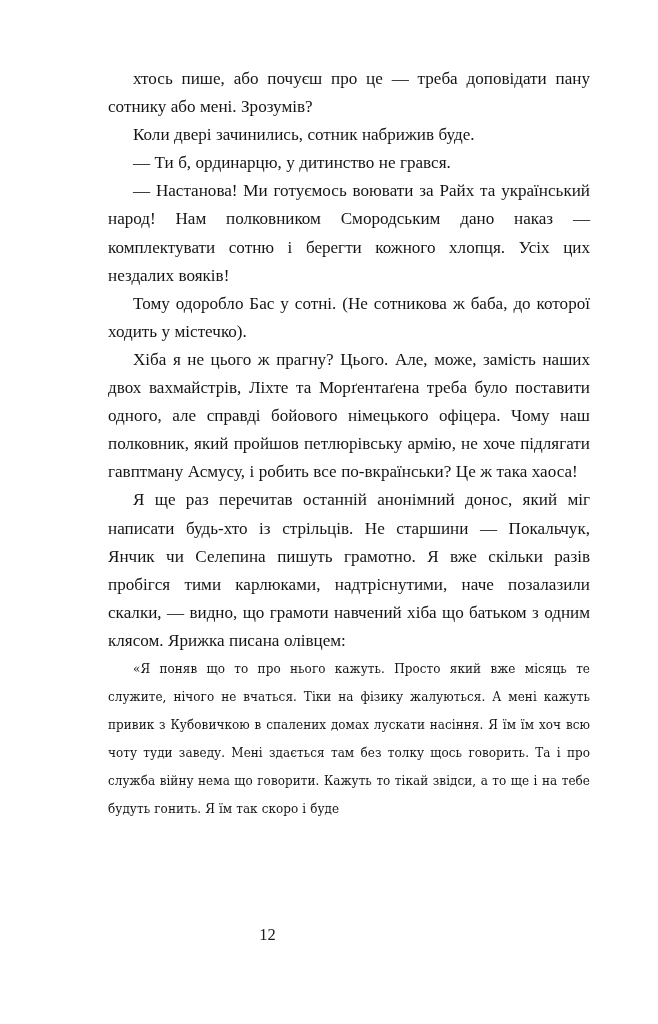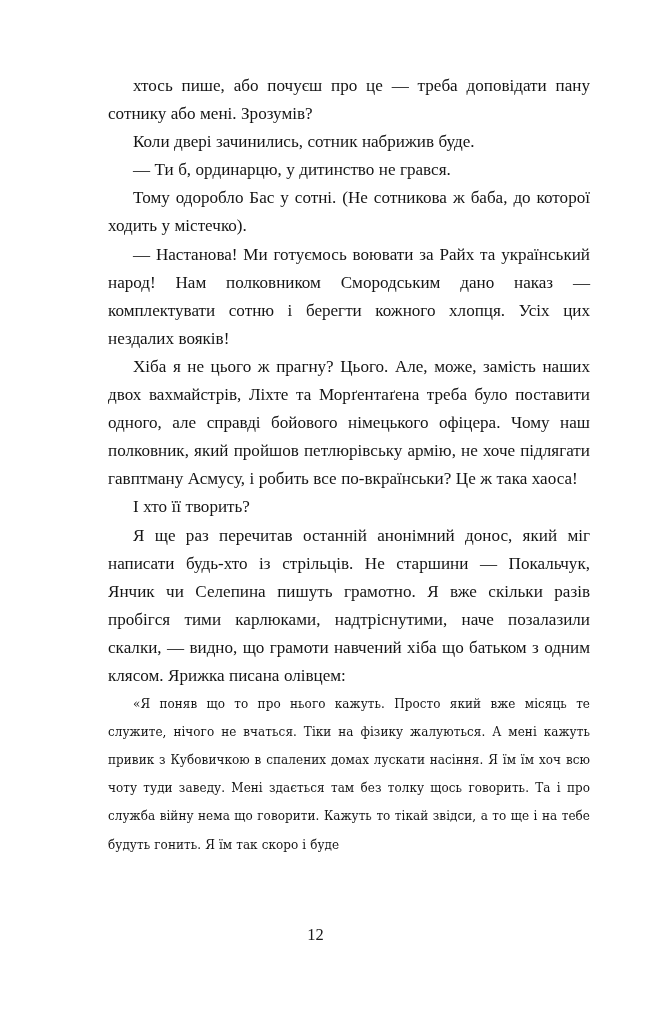--- a/index.html
+++ b/index.html
@@ -20,21 +20,21 @@
   .page {
     position: relative;
     width: 658px;
     height: 1024px;
     box-sizing: border-box;
   }
 
   .text-block {
     position: absolute;
     left: 108px;
-    top: 72px;
+    top: 65px;
     width: 482px;
   }
 
   p {
     margin: 0;
     font-size: 17.1px;
     line-height: 28.1px;
     text-align: justify;
     text-indent: 25px;
     hyphens: manual;
@@ -56,35 +56,33 @@
 
   .folio {
     position: absolute;
     left: 0;
     top: 925px;
     width: 535px;
     text-align: center;
     font-size: 16.5px;
     line-height: 20px;
     color: #1a1a1a;
-    padding-left: 48px;
   }
 </style>
 </head>
 <body>
 
 <div class="page">
 
   <div class="text-block">
     <p class="roman">хтось пише, або почуєш про це — треба доповідати пану сотнику або мені. Зрозумів?</p>
     <p class="roman">Коли двері зачинились, сотник набрижив буде.</p>
     <p class="roman">— Ти б, ординарцю, у дитинство не грався.</p>
+    <p class="roman">— Настанова! Ми готуємось воювати за Райх та український народ! Нам полковником Смородським дано наказ — комплектувати сотню і берегти кожного хлопця. Усіх цих нездалих вояків!</p>
     <p class="roman">Тому одоробло Бас у сотні. (Не сотникова ж баба, до которої ходить у містечко).</p>
-    <p class="roman">— Настанова! Ми готуємось воювати за Райх та український народ! Нам полковником Смородським дано наказ — комплектувати сотню і берегти кожного хлопця. Усіх цих нездалих вояків!</p>
     <p class="roman">Хіба я не цього ж прагну? Цього. Але, може, замість наших двох вахмайстрів, Ліхте та Морґентаґена треба було поставити одного, але справді бойового німецького офіцера. Чому наш полковник, який пройшов петлюрівську армію, не хоче підлягати гавптману Асмусу, і робить все по-вкраїнськи? Це ж така хаоса!</p>
-    <p class="roman">І хто її творить?</p>
     <p class="roman">Я ще раз перечитав останній анонімний донос, який міг написати будь-хто із стрільців. Не старшини — Покальчук, Янчик чи Селепина пишуть грамотно. Я вже скільки разів пробігся тими карлюками, надтріснутими, наче позалазили скалки, — видно, що грамоти навчений хіба що батьком з одним клясом. Ярижка писана олівцем:</p>
     <p class="note">«Я поняв що то про нього кажуть. Просто який вже місяць те служите, нічого не вчаться. Тіки на фізику жалуються. А мені кажуть привик з Кубовичкою в спалених домах лускати насіння. Я їм їм хоч всю чоту туди заведу. Мені здається там без толку щось говорить. Та і про служба війну нема що говорити. Кажуть то тікай звідси, а то ще і на тебе будуть гонить. Я їм так скоро і буде</p>
   </div>
 
   <div class="folio">12</div>
 
 </div>
 
 </body></html>

